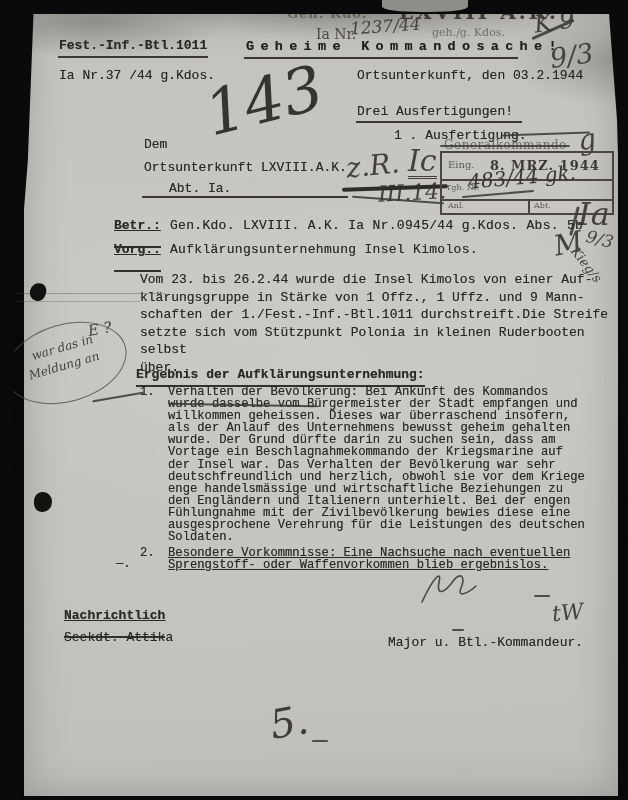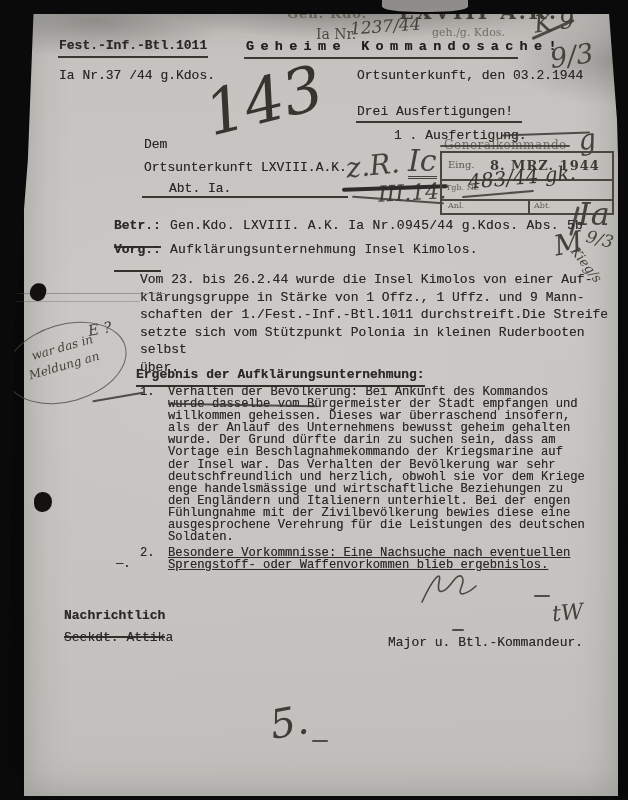--- a/index.html
+++ b/index.html
@@ -19,21 +19,21 @@
       radial-gradient(ellipse 500px 300px at 50% 45%, rgba(255,255,255,.07), transparent 70%),
       linear-gradient(178deg,#c3c2be 0%,#c8c7c3 30%,#c5c4c0 70%,#bfbeba 100%);
     box-shadow:inset 0 0 40px rgba(40,38,35,.25);}
   .t{position:absolute;white-space:pre-line;}
   .mono{font-family:"Liberation Mono",monospace;font-size:13px;line-height:17.5px;color:var(--ink);
         text-shadow:0 0 .6px rgba(43,41,38,.55);}
   .bold{font-weight:bold;}
   .small{font-size:12.2px;line-height:12.1px;}
   .hw{font-family:"DejaVu Serif",serif;font-style:italic;color:var(--pencil);line-height:1;}
   .stamp{font-family:"DejaVu Serif",serif;color:var(--stamp);line-height:1;}
-  .u{border-bottom:2px solid #34312d;padding-bottom:11px;}
+  .u{border-bottom:2px solid #34312d;padding-bottom:11px;text-decoration:underline;}
   .line{position:absolute;background:#3b3834;}
   .pline{position:absolute;background:rgba(58,55,50,.85);border-radius:2px;}
   .ls{letter-spacing:.3px;}
 </style>
 </head>
 <body>
 
 <div class="scan">
   <div class="paper"></div>
 

